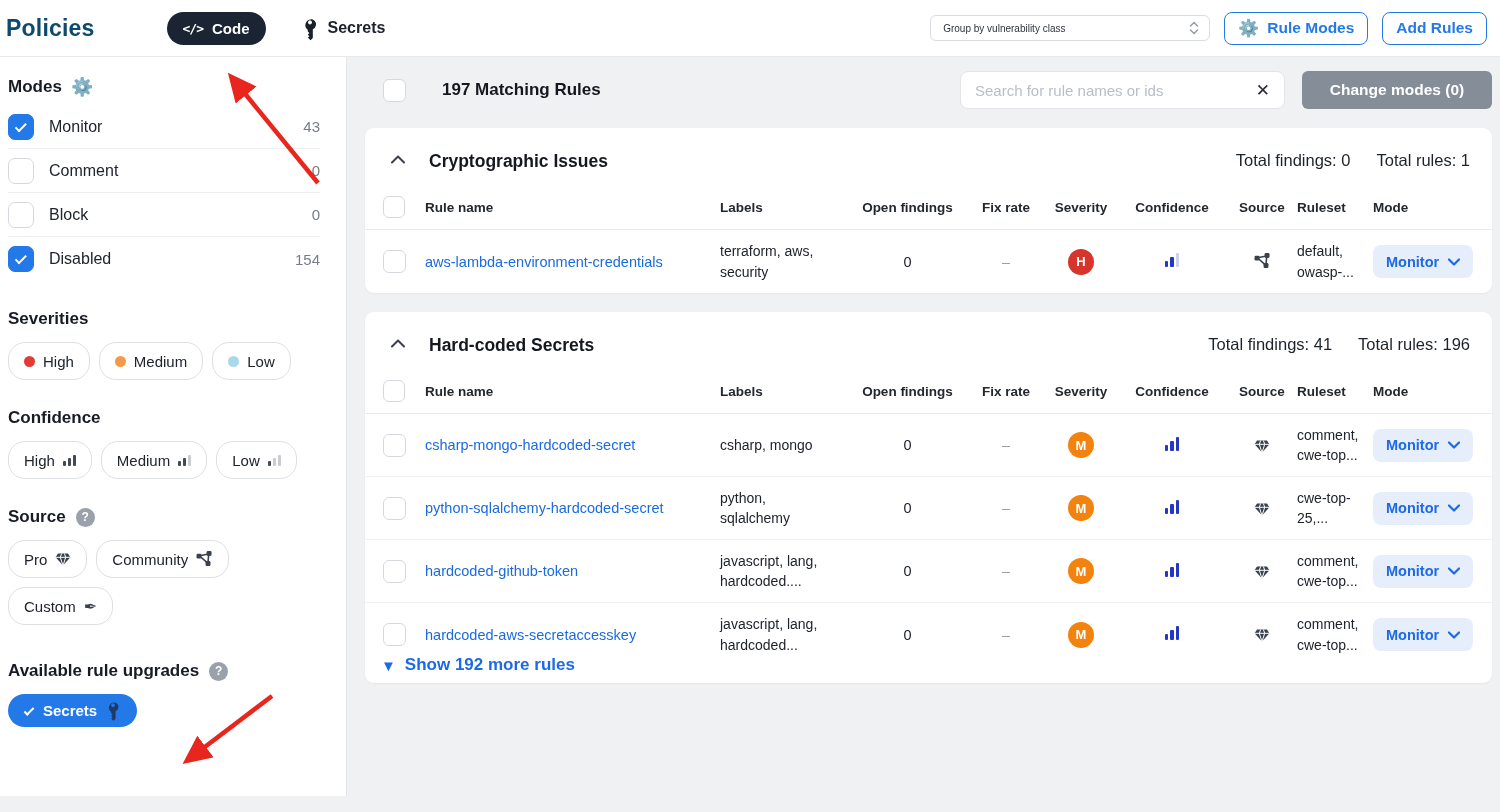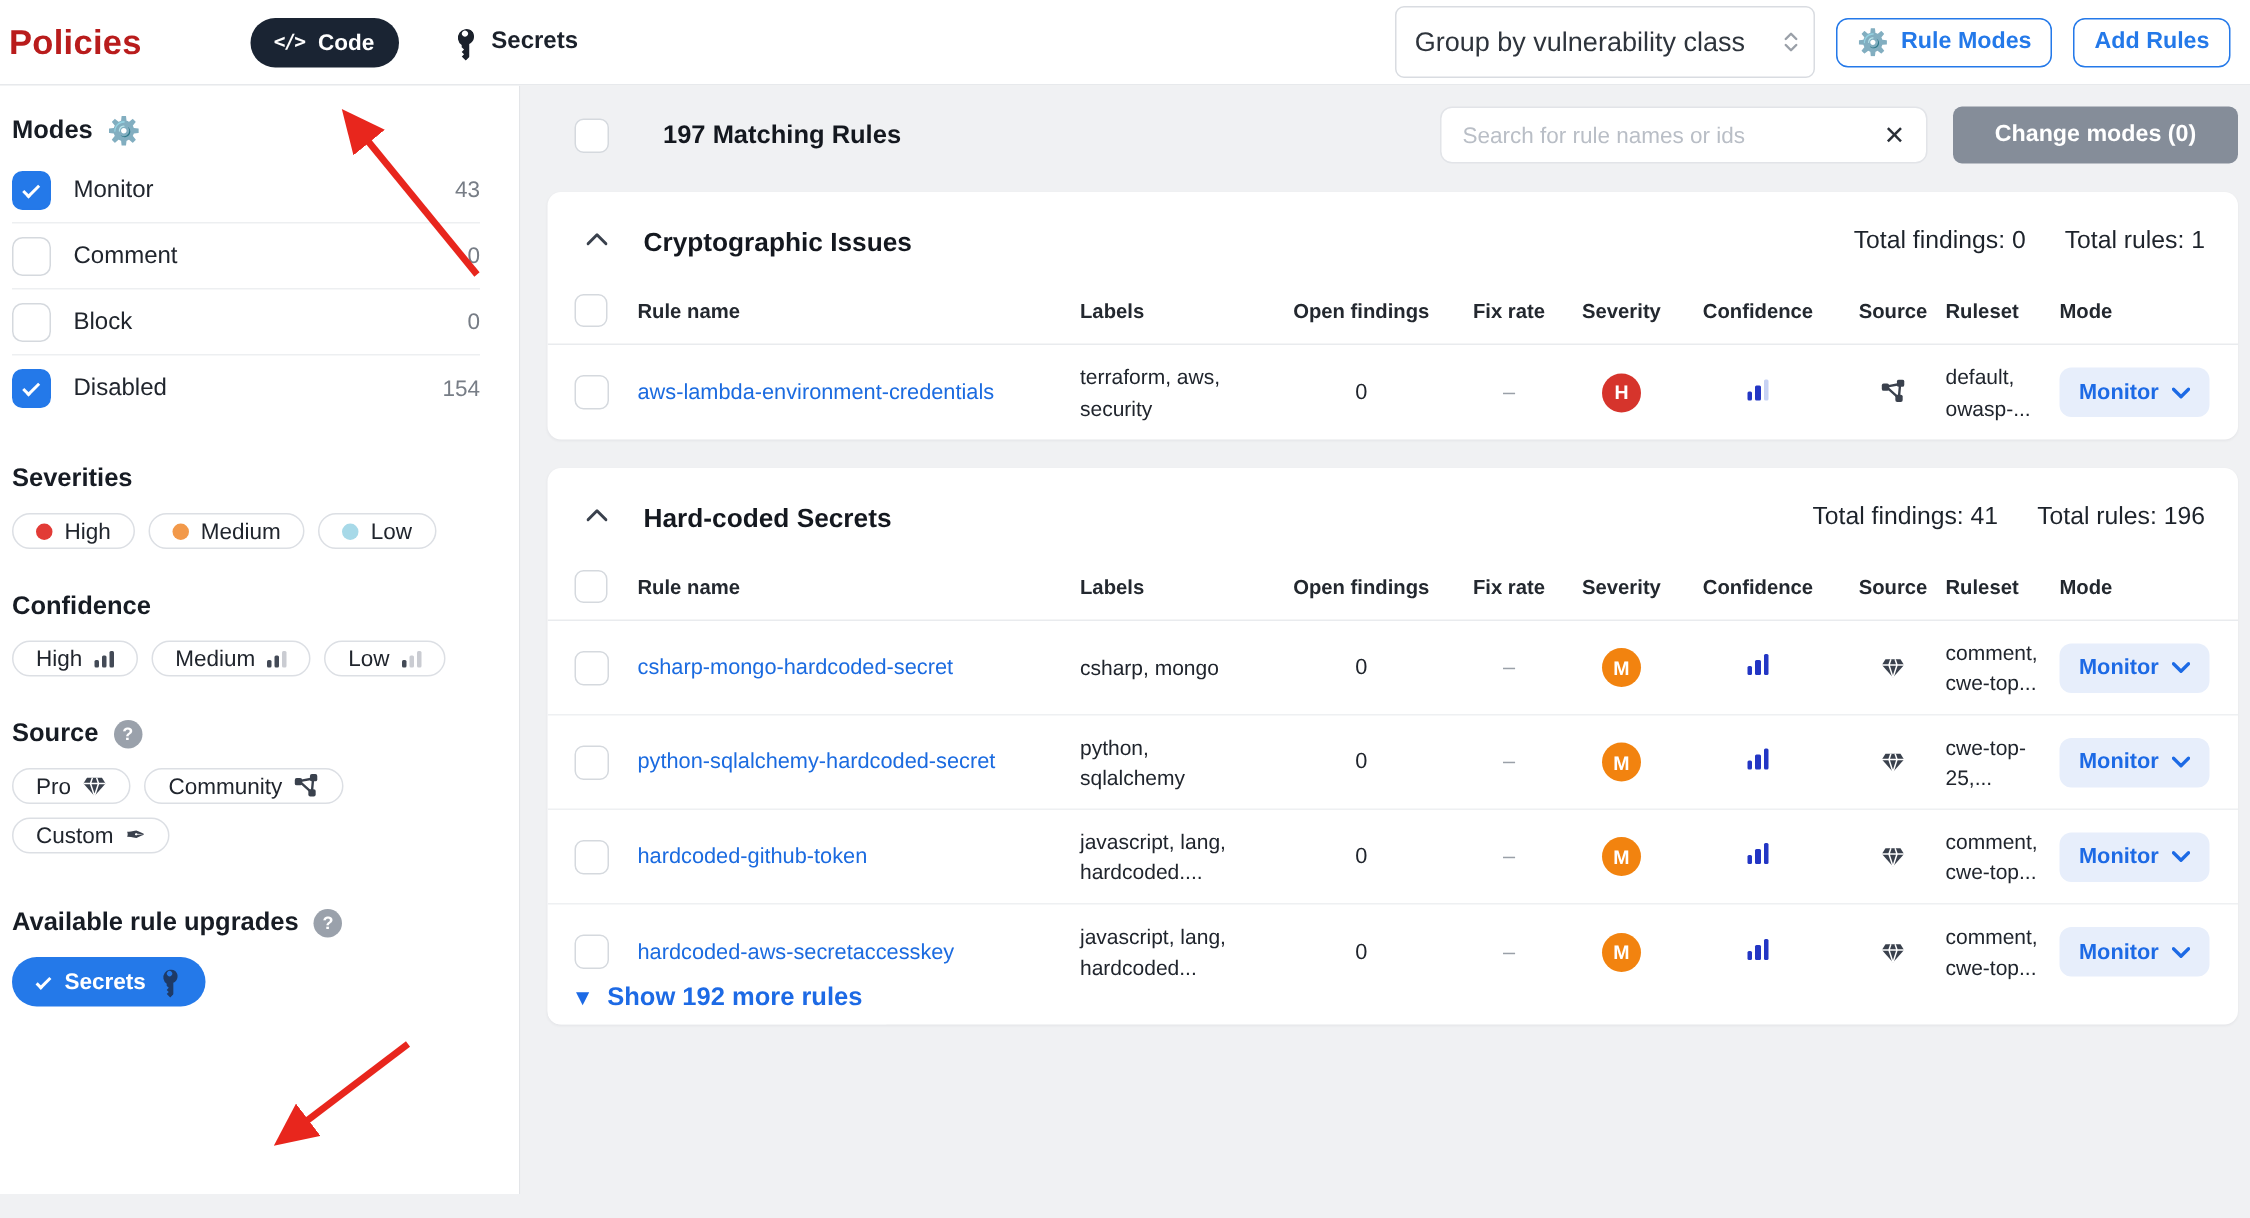--- a/index.html
+++ b/index.html
@@ -7,38 +7,38 @@
   body {
     font-family:"Liberation Sans", sans-serif;
     background:#f0f1f3; color:#1c222b; position:relative; overflow:hidden;
   }
   
   .topbar {
     position:absolute; top:0; left:0; width:1500px; height:57px;
     background:#fff; border-bottom:1px solid #e7e9ec;
     display:flex; align-items:center; padding:0 13px 0 6px; z-index:5;
   }
-  .page-title { font-size:23px; font-weight:800; letter-spacing:.2px; color:#b91c1c; }
+  .page-title { font-size:23px; font-weight:800; letter-spacing:.2px; color:#0c4a6e; }
   .code-pill {
     margin-left:72px; height:33px; background:#1a2433; color:#fff;
     border:none; border-radius:18px; display:inline-flex; align-items:center;
     gap:9px; padding:0 16px; font-size:15px; font-weight:700; cursor:pointer;
     font-family:"Liberation Sans", sans-serif;
   }
   .code-glyph { font-family:"DejaVu Sans Mono", monospace; font-size:13px; font-weight:700; letter-spacing:-1px; }
   .tab-secrets {
     margin-left:36px; display:inline-flex; align-items:center; gap:9px;
     font-size:16px; font-weight:600; color:#1b212b; background:none; border:none; cursor:pointer;
     font-family:"Liberation Sans", sans-serif;
   }
   .topbar-right { margin-left:auto; display:flex; align-items:center; gap:14px; }
   .groupby {
-    width:280px; height:48px; border:1px solid #d9dce1; border-radius:6px;
+    width:280px; height:26px; border:1px solid #d9dce1; border-radius:6px;
     background:#fff; display:flex; align-items:center; padding:0 10px 0 12px;
-    font-size:18px; color:#2e343c; cursor:pointer;
+    font-size:10px; color:#2e343c; cursor:pointer;
   }
   .groupby .lbl { flex:1; }
   .btn-outline {
     height:33px; border:1.5px solid #2479e9; border-radius:8px; background:#fff;
     color:#2479e9; font-size:15.5px; font-weight:700; padding:0 13px;
     display:inline-flex; align-items:center; gap:8px; cursor:pointer;
     font-family:"Liberation Sans", sans-serif;
   }
   .gear { font-size:18px; line-height:1; color:#2479e9; }
   .gear.sm { font-size:17px; }
@@ -61,21 +61,21 @@
   .mode-row .mlabel { margin-left:15px; font-size:16px; color:#20252d; }
   .mode-row .mcount { margin-left:auto; font-size:15px; color:#777d86; }
   .section { margin-top:28px; }
   .select-box {
     margin-top:14px; height:40px; border:1px solid #d9dce1; border-radius:8px; background:#fff;
     display:flex; align-items:center; padding:0 12px 0 14px; cursor:pointer;
   }
   .select-box .ph { flex:1; font-size:15px; color:#8d939c; }
   .pill-row { margin-top:13px; display:flex; flex-wrap:wrap; gap:9px; }
   .pill {
-    height:24px; border:1px solid #dcdfe4; border-radius:17px; background:#fff;
+    height:38px; border:1px solid #dcdfe4; border-radius:17px; background:#fff;
     display:inline-flex; align-items:center; gap:8px; padding:0 15px;
     font-size:15px; color:#20252d; cursor:pointer; font-family:"Liberation Sans", sans-serif;
   }
   .dot { width:11px; height:11px; border-radius:50%; display:inline-block; }
   .bars { display:inline-flex; align-items:flex-end; gap:2px; }
   .bars i { display:block; width:3px; border-radius:1px; background:#caccd2; }
   .bars i:nth-child(1){ height:5px; } .bars i:nth-child(2){ height:8px; } .bars i:nth-child(3){ height:11px; }
   .bars.lv1 i:nth-child(1){ background:#434a56; }
   .bars.lv2 i:nth-child(-n+2){ background:#434a56; }
   .bars.lv3 i{ background:#434a56; }

